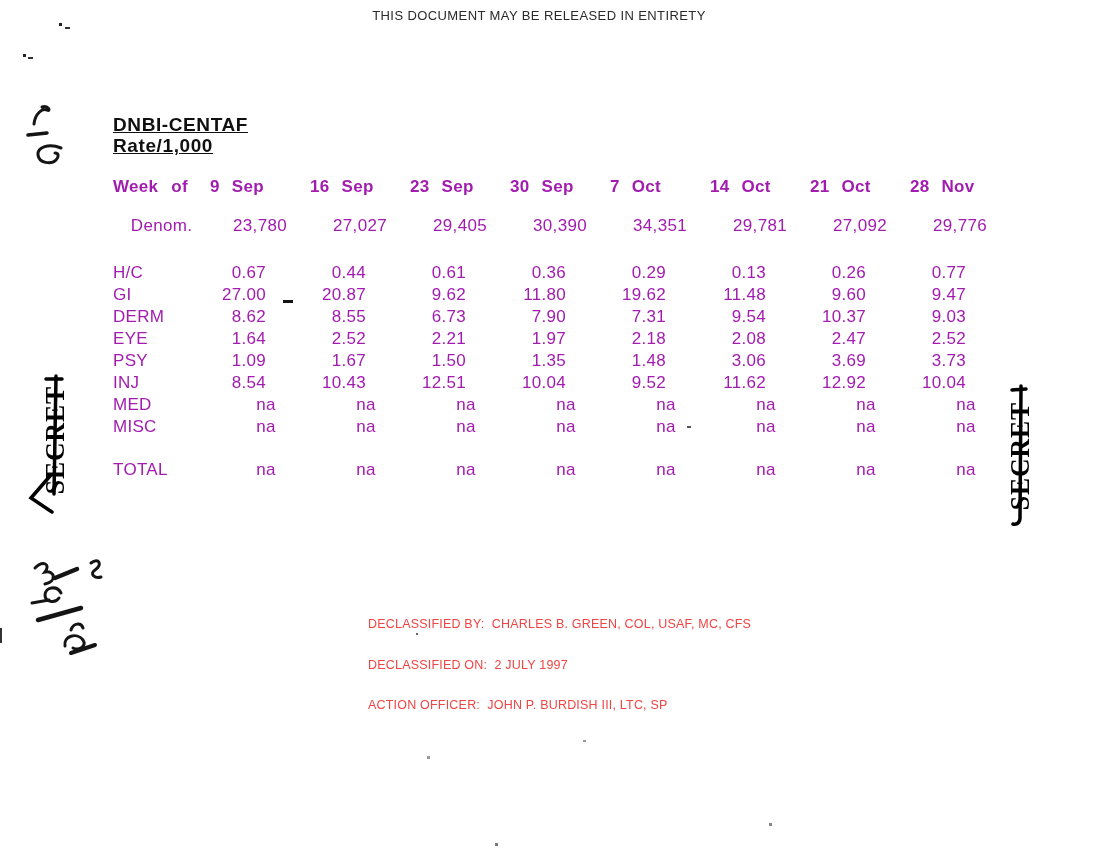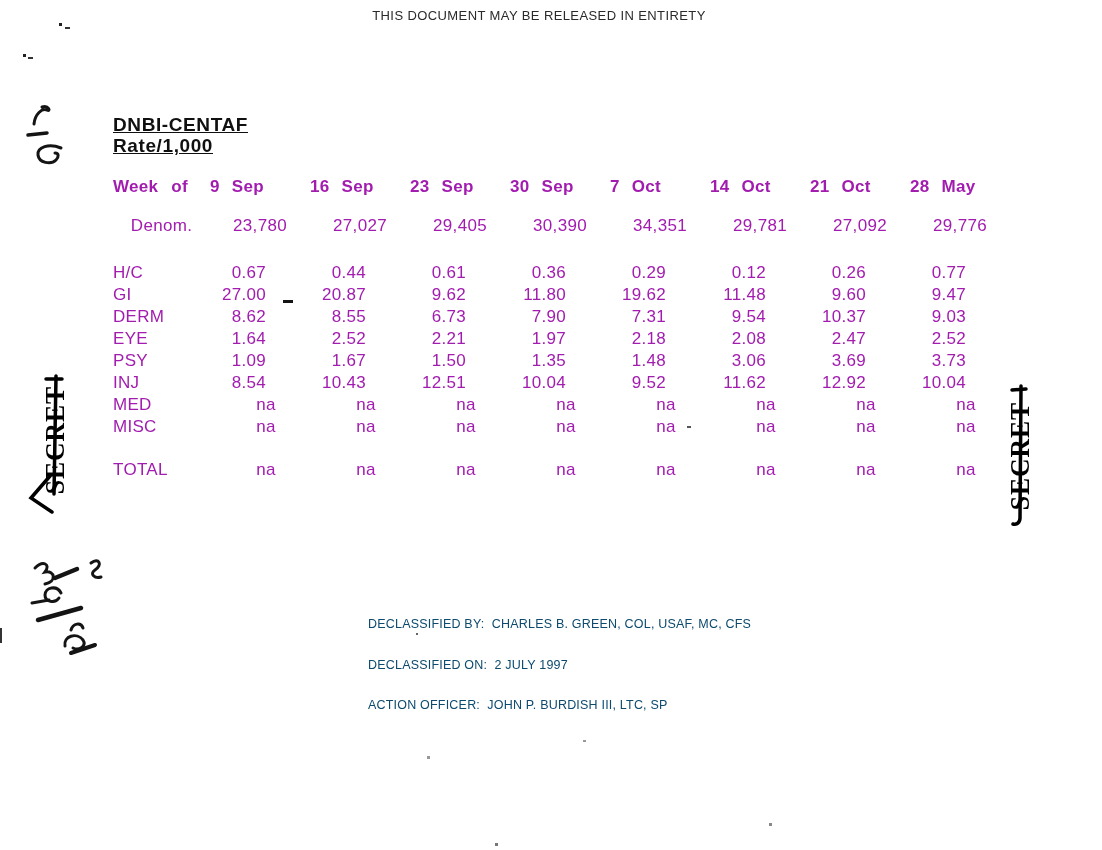--- a/index.html
+++ b/index.html
@@ -21,21 +21,21 @@
   .thead{font-weight:bold;}
   .thead .label{word-spacing:8px;}
   .thead .hcell{word-spacing:7px;}
   .denom-row{margin-top:17px;text-align:center;}
   .data-rows{margin-top:25px;}
   .ncell{text-align:right;padding-right:44px;}
   .cell.na-cell{text-align:center;padding-right:0;padding-left:12px;}
   .total-row{margin-top:21px;}
   .declass{
     position:absolute;left:368px;top:591px;font-size:12.5px;line-height:13.5px;
-    letter-spacing:.2px;color:#0c4a6e;white-space:pre;
+    letter-spacing:.2px;color:#ef4444;white-space:pre;
   }
   .stamp{position:absolute;}
   .stamp-left{left:29px;top:376px;width:52px;height:128px;}
   .stamp-right{left:994px;top:386px;width:52px;height:140px;}
   .stamp-text{
     position:absolute;left:50%;top:50%;
     transform:translate(-50%,-50%) rotate(-90deg) scaleX(.95);
     font-family:"Liberation Serif", serif;font-weight:bold;font-size:27px;
     letter-spacing:1px;white-space:nowrap;color:#000;
   }
@@ -115,21 +115,21 @@
 
     <div class="trow thead">
       <span class="cell label">Week of</span>
       <span class="cell hcell">9 Sep</span>
       <span class="cell hcell">16 Sep</span>
       <span class="cell hcell">23 Sep</span>
       <span class="cell hcell">30 Sep</span>
       <span class="cell hcell">7 Oct</span>
       <span class="cell hcell">14 Oct</span>
       <span class="cell hcell">21 Oct</span>
-      <span class="cell hcell">28 May</span>
+      <span class="cell hcell">28 Nov</span>
     </div>
 
     <div class="trow denom-row">
       <span class="cell label">Denom.</span>
       <span class="cell dcell">23,780</span>
       <span class="cell dcell">27,027</span>
       <span class="cell dcell">29,405</span>
       <span class="cell dcell">30,390</span>
       <span class="cell dcell">34,351</span>
       <span class="cell dcell">29,781</span>
@@ -138,21 +138,21 @@
     </div>
 
     <div class="data-rows">
       <div class="trow">
           <span class="cell label">H/C</span>
           <span class="cell ncell">0.67</span>
           <span class="cell ncell">0.44</span>
           <span class="cell ncell">0.61</span>
           <span class="cell ncell">0.36</span>
           <span class="cell ncell">0.29</span>
-          <span class="cell ncell">0.12</span>
+          <span class="cell ncell">0.13</span>
           <span class="cell ncell">0.26</span>
           <span class="cell ncell">0.77</span>
         </div>
         <div class="trow">
           <span class="cell label">GI</span>
           <span class="cell ncell">27.00</span>
           <span class="cell ncell">20.87</span>
           <span class="cell ncell">9.62</span>
           <span class="cell ncell">11.80</span>
           <span class="cell ncell">19.62</span>

